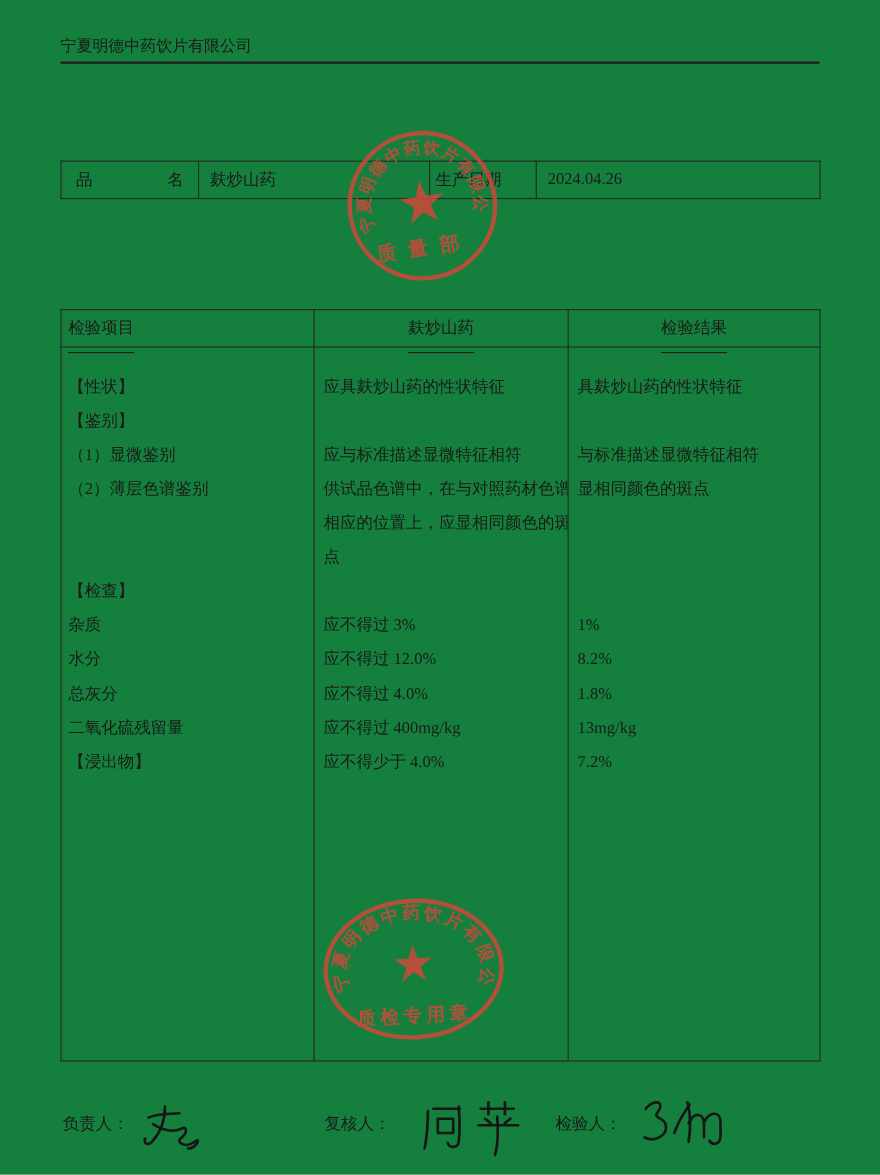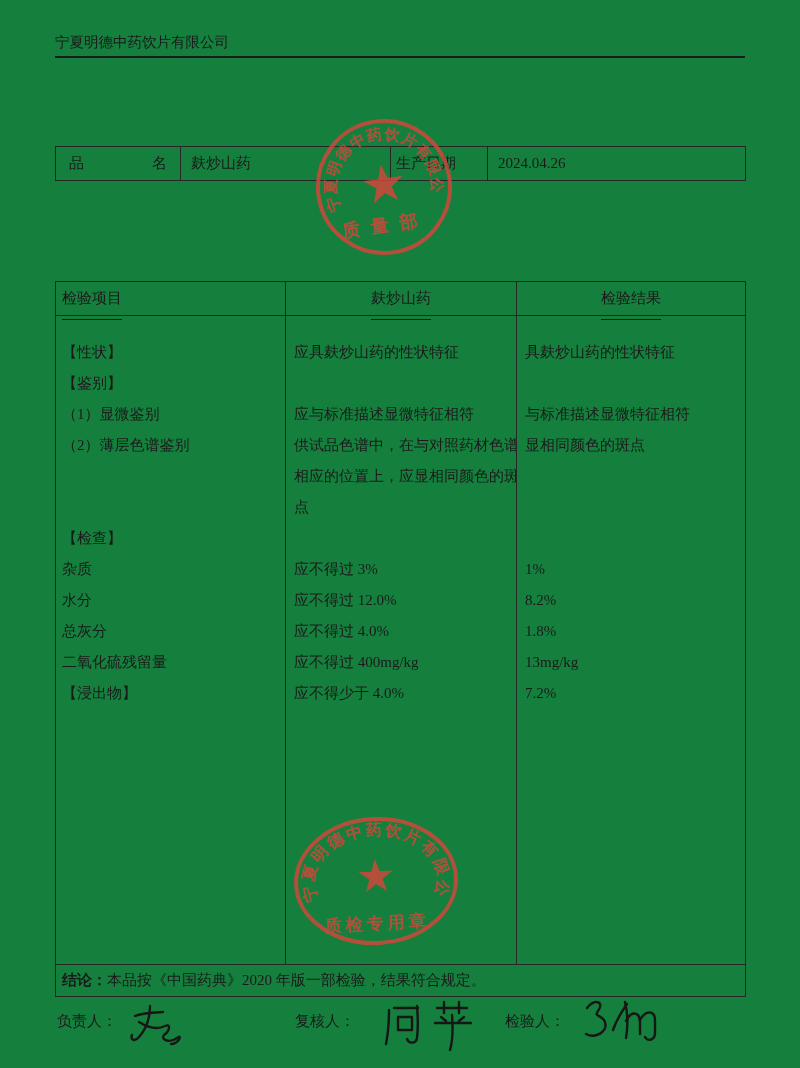--- a/index.html
+++ b/index.html
@@ -129,25 +129,20 @@
             <div class="ln"></div>
             <div class="ln"></div>
             <div class="ln">1%</div>
             <div class="ln">8.2%</div>
             <div class="ln">1.8%</div>
             <div class="ln">13mg/kg</div>
             <div class="ln">7.2%</div>
           </div>
         </td>
       </tr>
-      <tr class="mt-conc">
-        <td colspan="3">
-          <span class="b">结论：</span><span>本品按《中国药典》2020 年版一部检验，结果符合规定。</span>
-        </td>
-      </tr>
     </tbody>
   </table>
 
   <svg class="stamp stamp1" width="156" height="156" viewBox="0 0 156 156">
     <circle cx="78" cy="78" r="66" fill="none" stroke-width="4" stroke="#d8453c"></circle>
     <path id="s1arc" d="M 32.9,94.4 A 48,48 0 1 1 123.1,94.4" fill="none"></path>
     <text font-size="15" fill="#d8453c">
       <textPath href="#s1arc" startOffset="0" textLength="196" lengthAdjust="spacing">宁夏明德中药饮片有限公司</textPath>
     </text>
     <polygon points="78,55 82.7,69.5 98,69.5 85.6,78.5 90.3,93 78,84 65.7,93 70.4,78.5 58,69.5 73.3,69.5" fill="#d8453c"></polygon>

